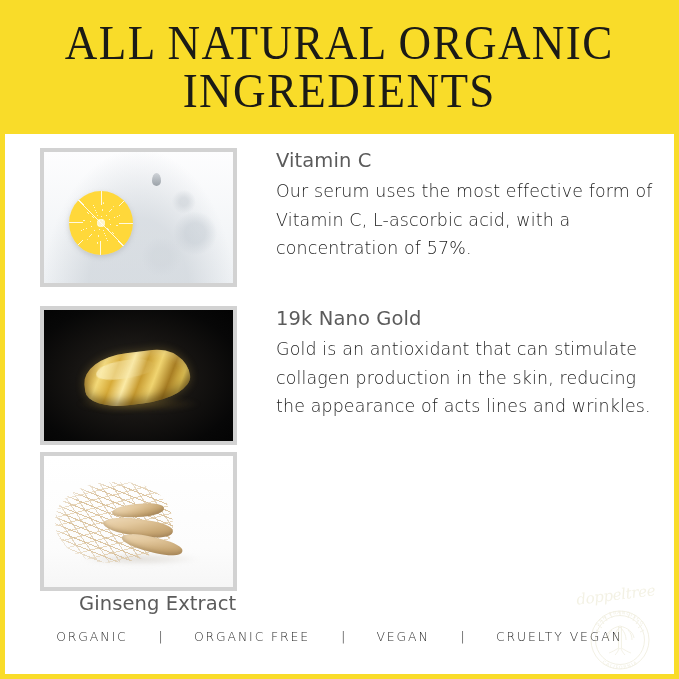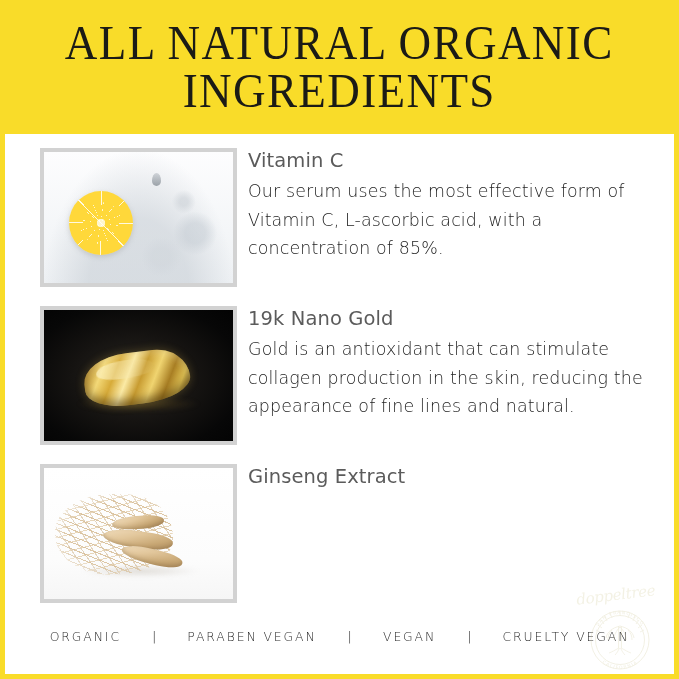--- a/index.html
+++ b/index.html
@@ -60,21 +60,21 @@
 
   .row {
     position: absolute;
     left: 35px;
     right: 10px;
     display: flex;
     align-items: flex-start;
   }
   .row-1 { top: 14px; }
   .row-2 { top: 172px; }
-  .row-3 { top: 330px; }
+  .row-3 { top: 318px; flex-direction: column; }
 
   .thumb-frame {
     flex: 0 0 auto;
     width: 197px;
     height: 139px;
     border: 4px solid #d2d2d2;
     background: #ffffff;
     box-sizing: border-box;
     position: relative;
     overflow: hidden;
@@ -219,20 +219,21 @@
     height: 12px;
     background: radial-gradient(ellipse at 50% 50%, rgba(170,160,145,0.35) 0%, rgba(255,255,255,0) 72%);
     filter: blur(2px);
   }
 
   
   .text-block {
     flex: 1 1 auto;
     padding-left: 11px;
     padding-top: 2px;
+    margin-left: 28px;
   }
   .ing-title {
     font-family: "DejaVu Sans", "Liberation Sans", sans-serif;
     font-size: 19.5px;
     font-weight: 400;
     color: #5b5b5b;
     letter-spacing: 0.1px;
     margin: 0 0 6px 0;
     line-height: 1.1;
   }
@@ -313,34 +314,34 @@
 
     <div class="row row-1">
       <div class="thumb-frame">
         <div class="thumb-inner bg-lemon">
           <div class="droplet"></div>
           <div class="lemon"></div>
         </div>
       </div>
       <div class="text-block">
         <h2 class="ing-title">Vitamin C</h2>
-        <p class="ing-desc">Our serum uses the most effective form of Vitamin C, L-ascorbic acid, with a concentration of 85%.</p>
+        <p class="ing-desc">Our serum uses the most effective form of Vitamin C, L-ascorbic acid, with a concentration of 57%.</p>
       </div>
     </div>
 
     <div class="row row-2">
       <div class="thumb-frame">
         <div class="thumb-inner bg-gold">
           <div class="nugget-shadow"></div>
           <div class="nugget"></div>
         </div>
       </div>
       <div class="text-block">
         <h2 class="ing-title">19k Nano Gold</h2>
-        <p class="ing-desc">Gold is an antioxidant that can stimulate collagen production in the skin, reducing the appearance of fine lines and natural.</p>
+        <p class="ing-desc">Gold is an antioxidant that can stimulate collagen production in the skin, reducing the appearance of acts lines and wrinkles.</p>
       </div>
     </div>
 
     <div class="row row-3">
       <div class="thumb-frame">
         <div class="thumb-inner bg-ginseng">
           <div class="root-shadow"></div>
           <div class="tendrils"></div>
           <div class="root r3"></div>
           <div class="root r1"></div>
@@ -350,21 +351,21 @@
       <div class="text-block">
         <h2 class="ing-title">Ginseng Extract</h2>
       </div>
     </div>
 
   </div>
 
   <div class="footer">
     <span class="badge">ORGANIC</span>
     <span class="sep">|</span>
-    <span class="badge">PARABEN VEGAN</span>
+    <span class="badge">ORGANIC FREE</span>
     <span class="sep">|</span>
     <span class="badge">VEGAN</span>
     <span class="sep">|</span>
     <span class="badge">CRUELTY VEGAN</span>
   </div>
 
   <div class="watermark">
     <span class="wm-script">doppeltree</span>
     <svg width="96" height="86" viewBox="0 0 96 86">
       <defs>

